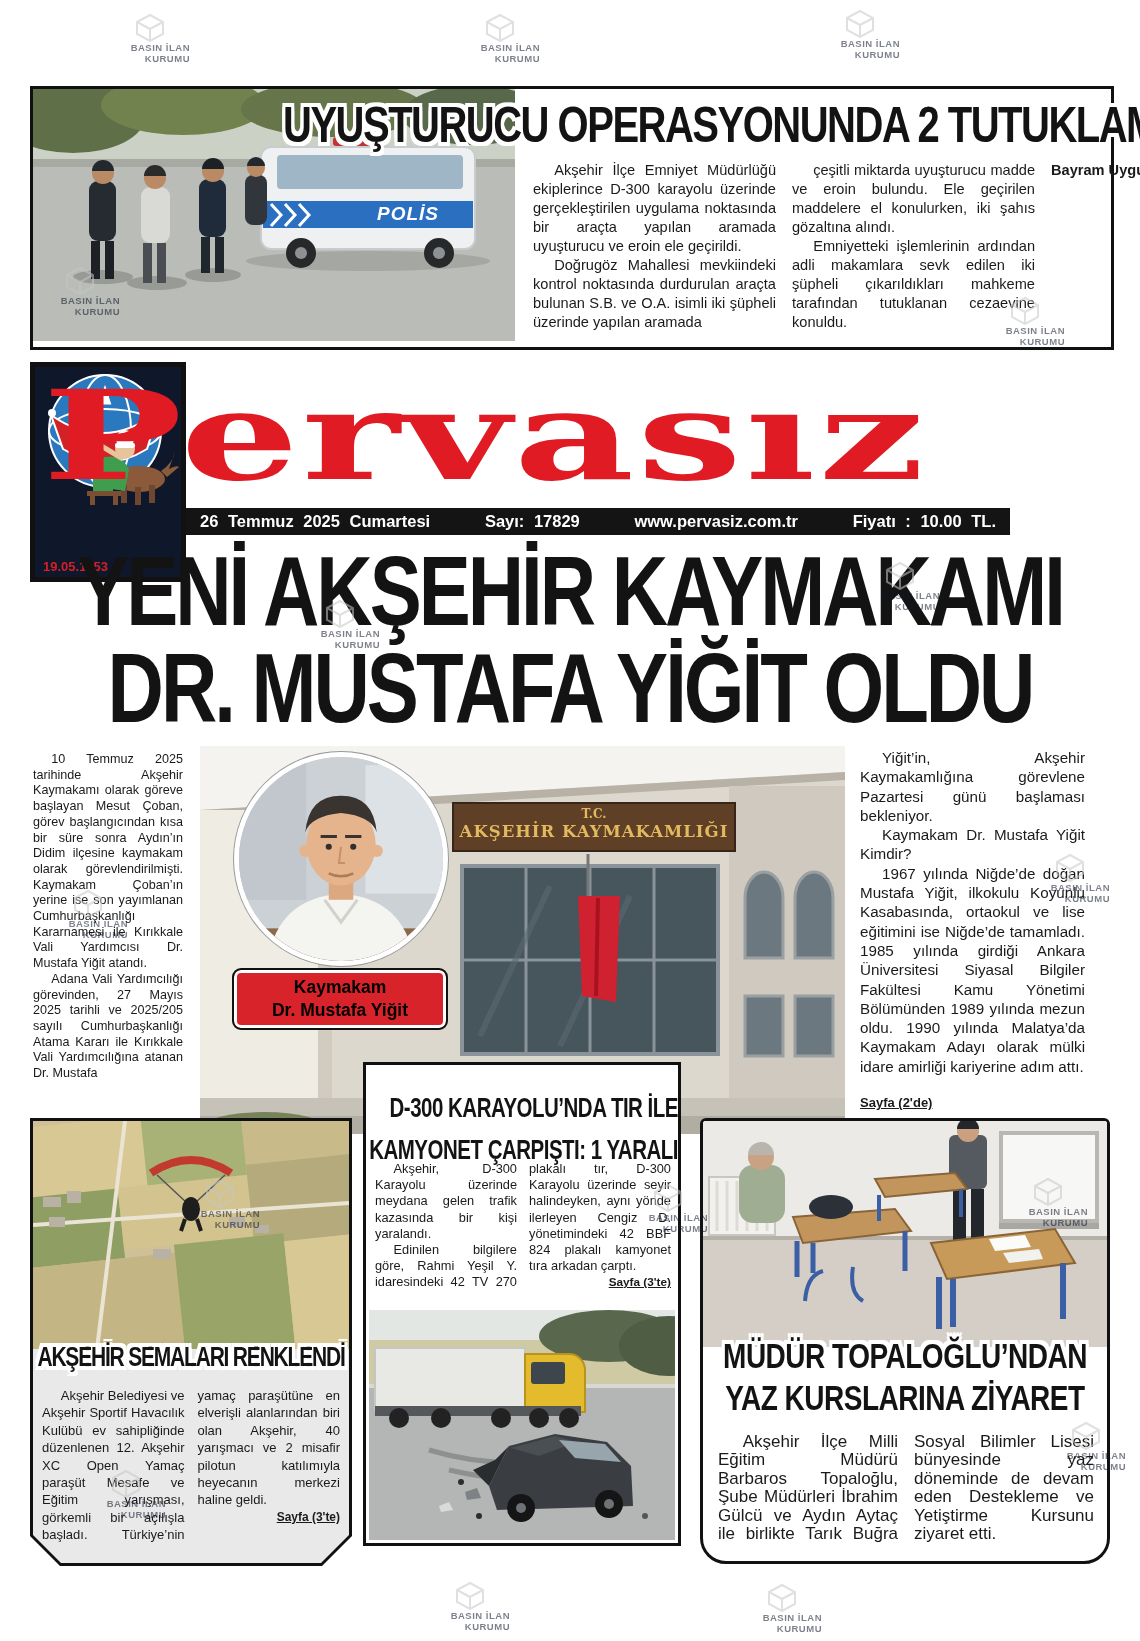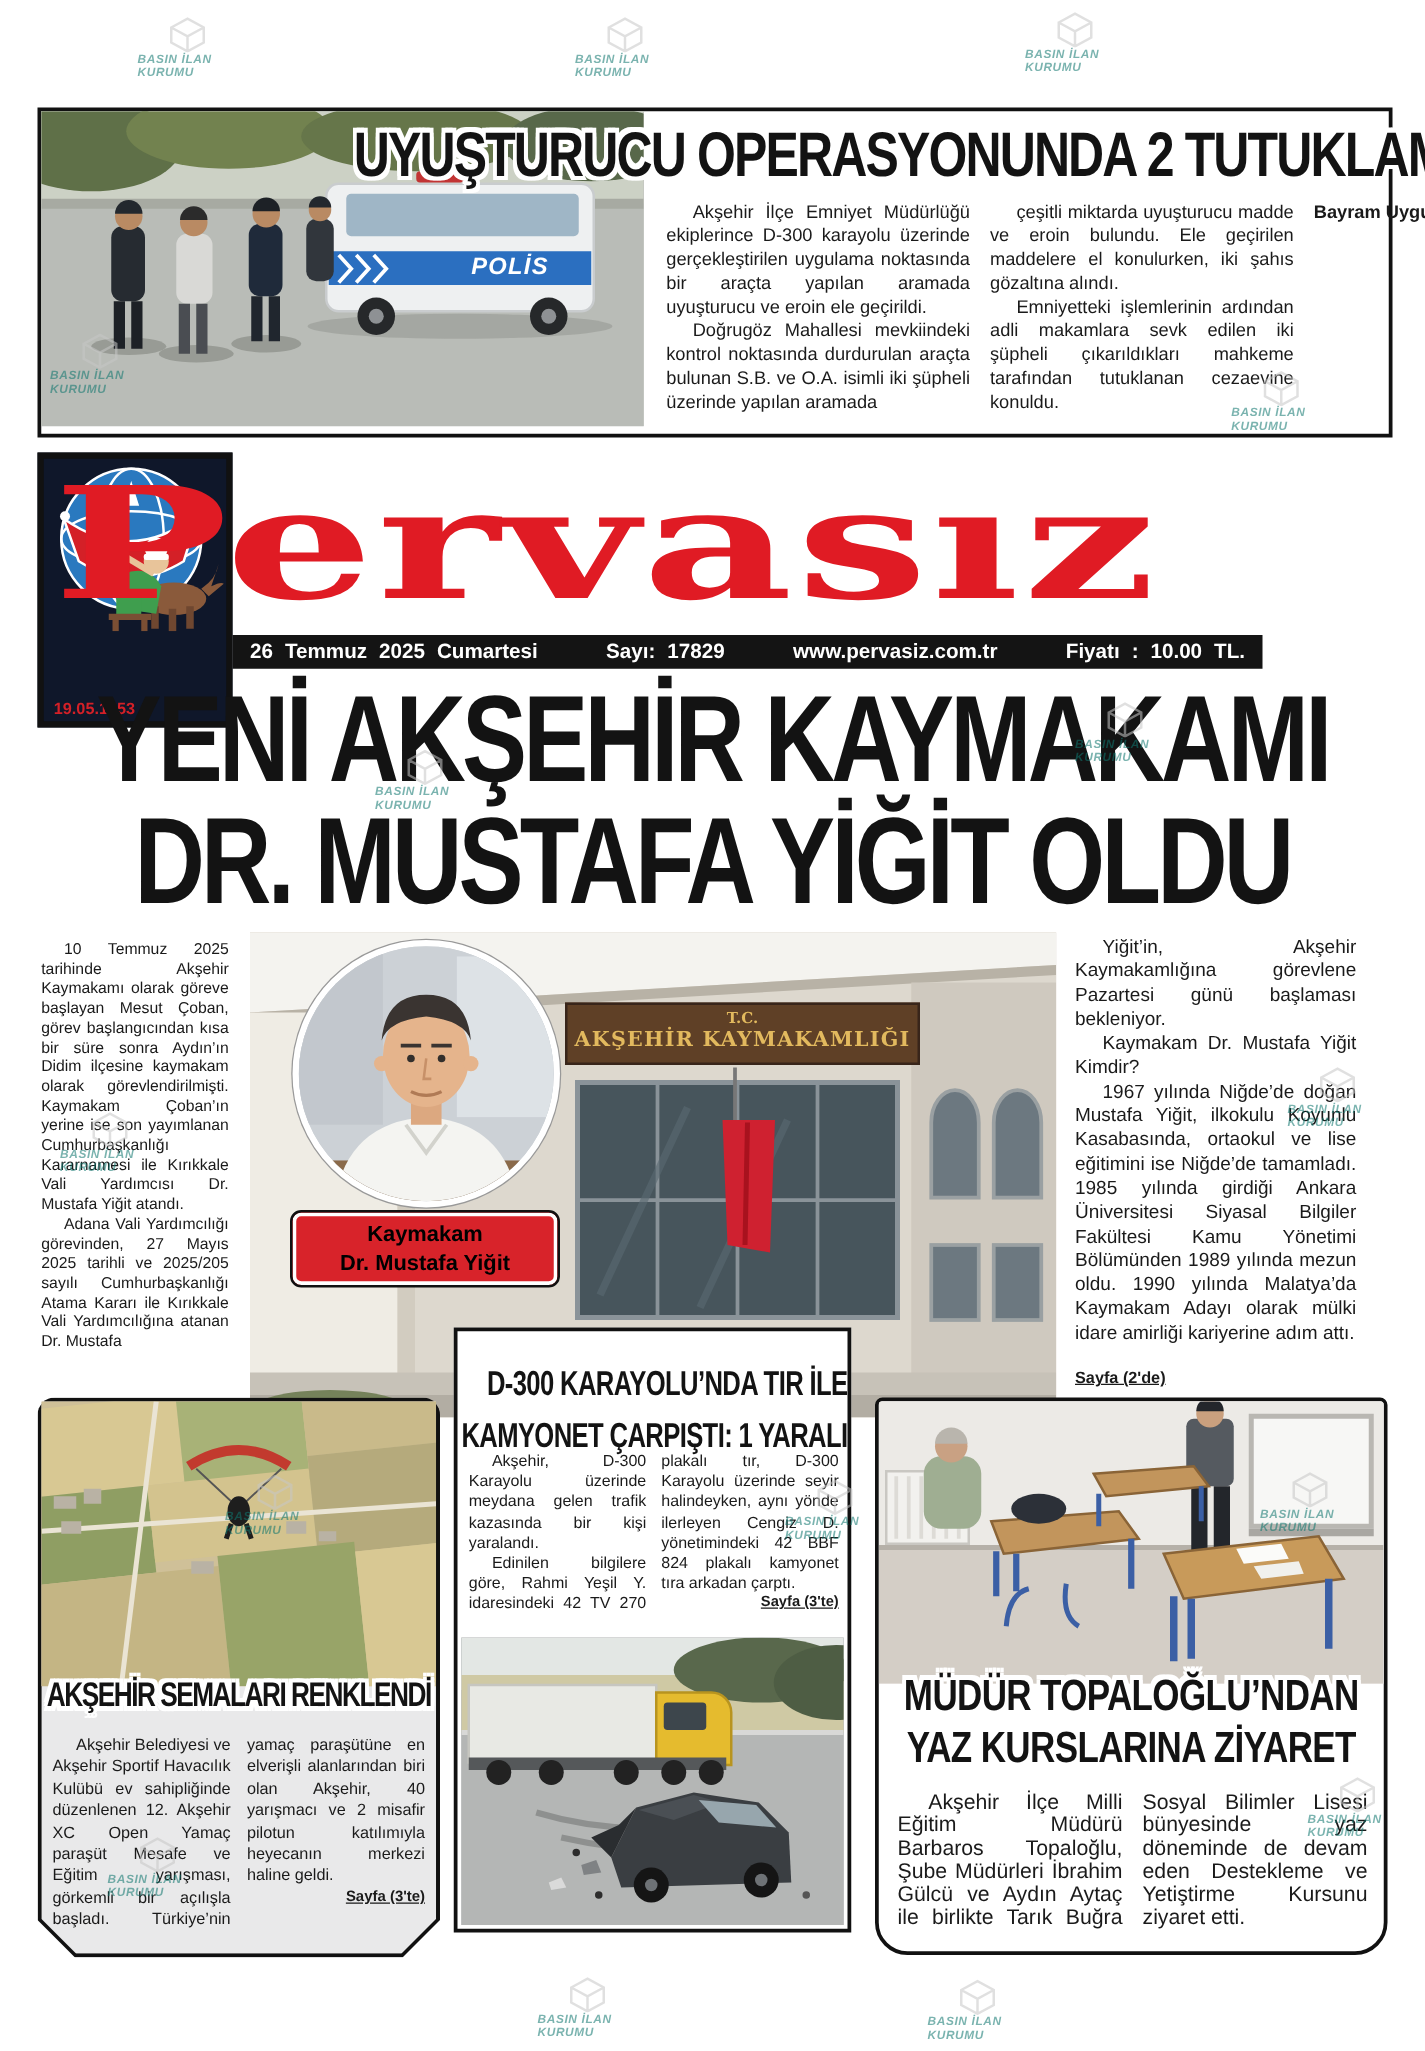--- a/index.html
+++ b/index.html
@@ -54,40 +54,40 @@
   .lead-more span{font-weight:bold;text-decoration:underline;font-size:13px;}
   
   .crashbox{left:363px;top:1062px;width:318px;height:484px;border:3px solid #111;background:#fff;box-sizing:border-box;}
   .crashbox .hl{width:100%;text-align:right;height:34px;margin-top:23px;}
   .crashbox .cs{font-size:20.5px;letter-spacing:-0.5px;transform:scaleY(1.35);}
   .crashcols{left:9px;top:96px;width:296px;height:146px;column-count:2;column-gap:12px;
              font-size:12.8px;line-height:16.2px;}
   .crashphoto{left:3px;bottom:3px;width:306px;height:230px;background:#b4b6b5;overflow:hidden;}
   
   .pgouter{left:30px;top:1118px;width:322px;height:448px;background:#111;
-           clip-path:polygon(0 0,100% 0,100% calc(100% - 30px),calc(100% - 30px) 100%,30px 100%,0 calc(100% - 30px));border-radius:14px;}
+           clip-path:polygon(0 0,100% 0,100% calc(100% - 30px),calc(100% - 30px) 100%,30px 100%,0 calc(100% - 30px));}
   .pginner{position:absolute;inset:3px;background:#e9e9ea;
            clip-path:polygon(0 0,100% 0,100% calc(100% - 28px),calc(100% - 28px) 100%,28px 100%,0 calc(100% - 28px));}
   .pgphoto{left:0;top:0;width:316px;height:228px;background:#cfc098;overflow:hidden;}
   .pghead{left:0;top:222px;width:100%;text-align:center;height:30px;z-index:2;}
   .pghead .cs{font-size:21px;letter-spacing:-1.2px;transform:scaleY(1.3);}
   .pgcols{left:9px;top:266px;width:298px;height:160px;column-count:2;column-gap:13px;
           font-size:13px;line-height:17.4px;}
   
   .schoolbox{left:700px;top:1118px;width:410px;height:446px;border:3px solid #111;
              border-radius:6px 6px 26px 26px;background:#fff;overflow:hidden;box-sizing:border-box;}
   .schoolphoto{left:0;top:0;width:404px;height:226px;background:#e8e6e2;overflow:hidden;}
   .schead{left:0;top:218px;width:100%;text-align:center;z-index:2;}
   .schead .hl{height:42px;}
   .schead .cs{font-size:28px;letter-spacing:-0.5px;transform:scaleY(1.25);}
   .sccols{left:15px;top:312px;width:376px;height:120px;column-count:2;column-gap:16px;
           font-size:17px;line-height:18.4px;}
   
   .wmlayer{left:0;top:0;width:1140px;height:1641px;z-index:6;pointer-events:none;opacity:.55;}
-  .wm{position:absolute;width:80px;text-align:left;color:#0f766e;font-style:italic;}
+  .wm{position:absolute;width:80px;text-align:right;color:#0f172a;}
   .wm svg{display:block;margin:0 auto 1px;}
   .wmt{font-size:9.5px;font-weight:bold;letter-spacing:.5px;line-height:1.15;}
   .z1{z-index:1;}
 </style>
 </head>
 <body>
 
 <div class="page">
 
   <div class="abs topbox z1">

